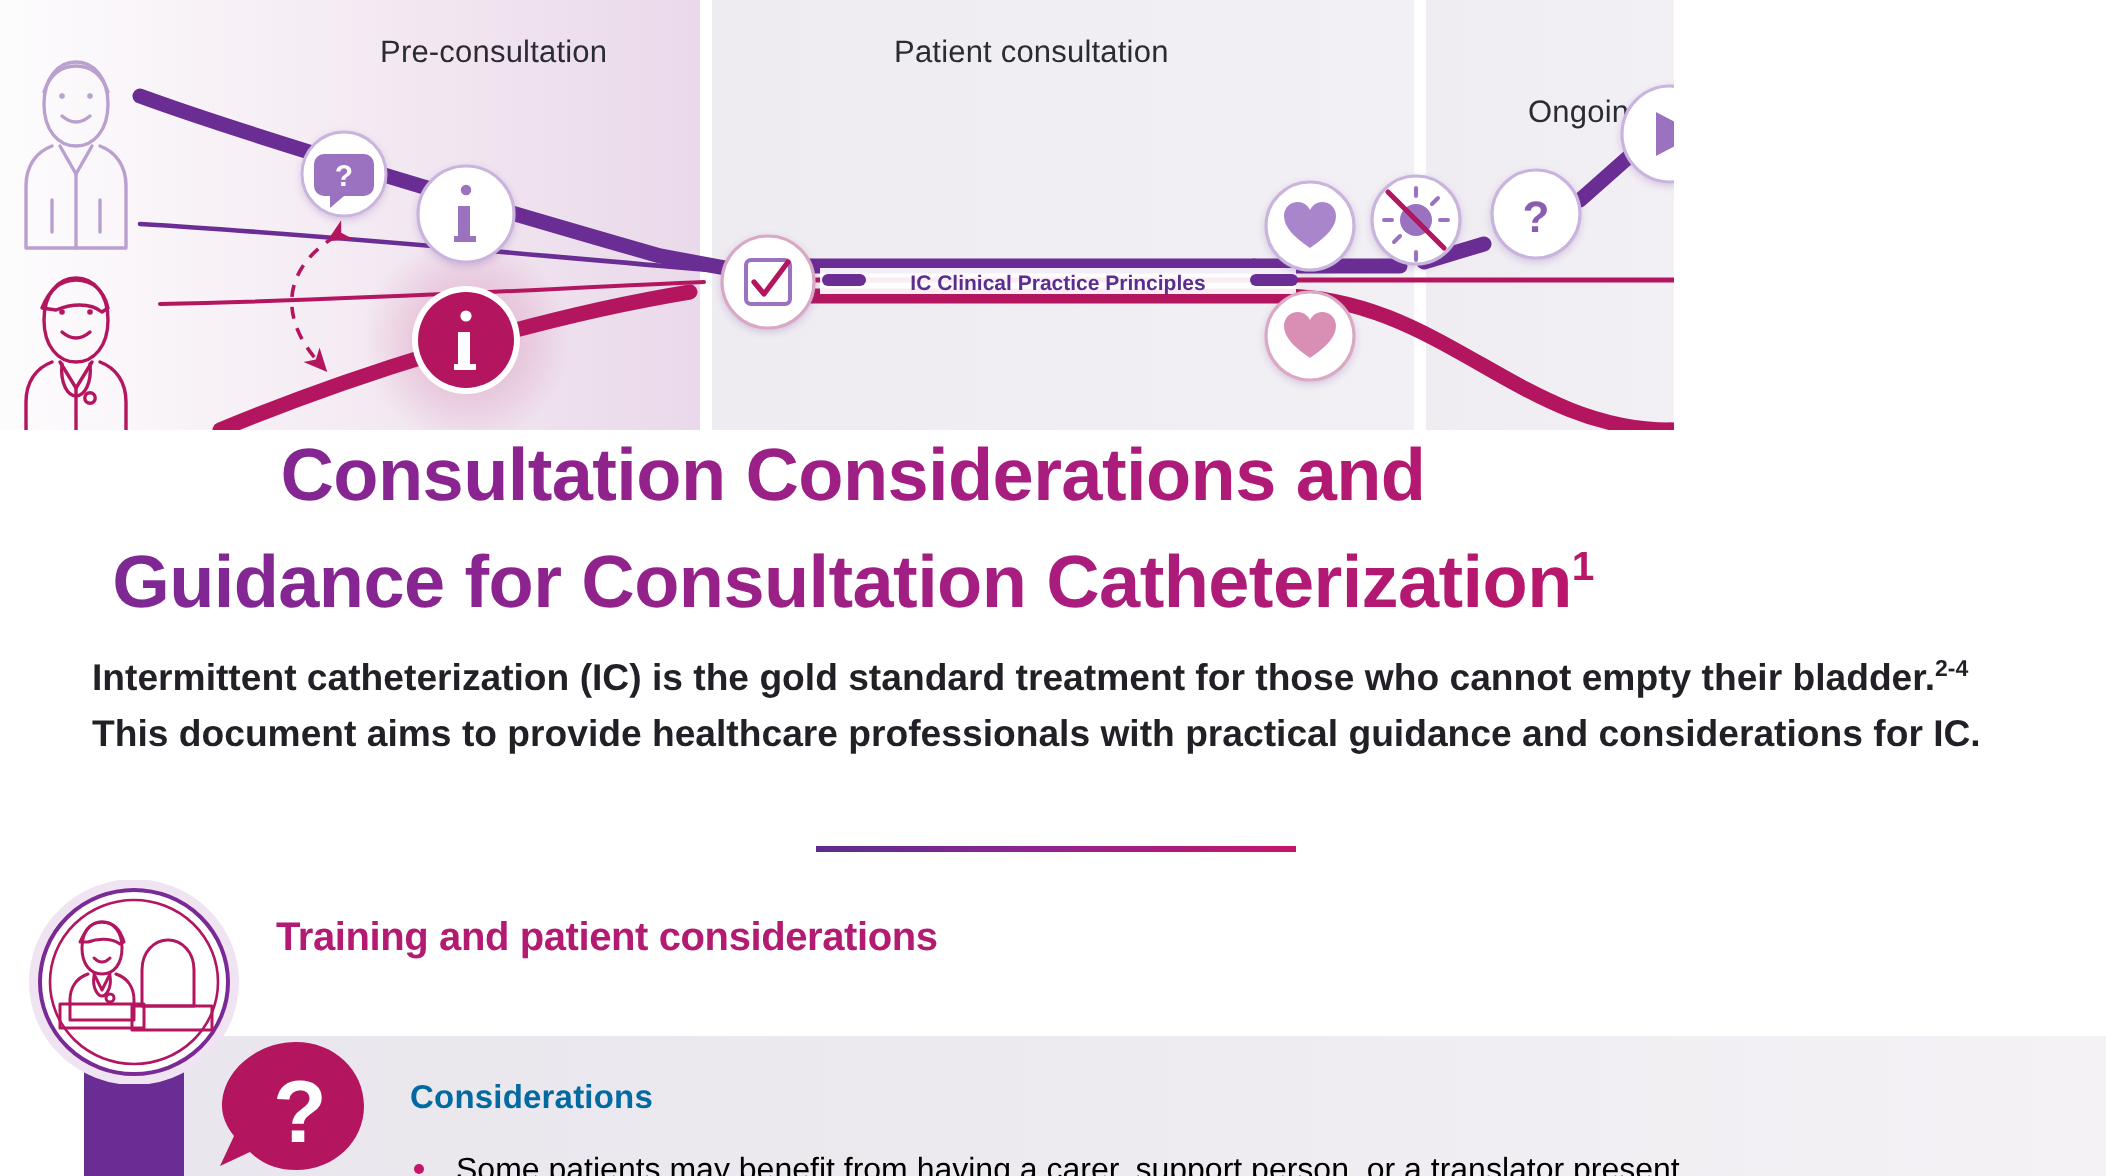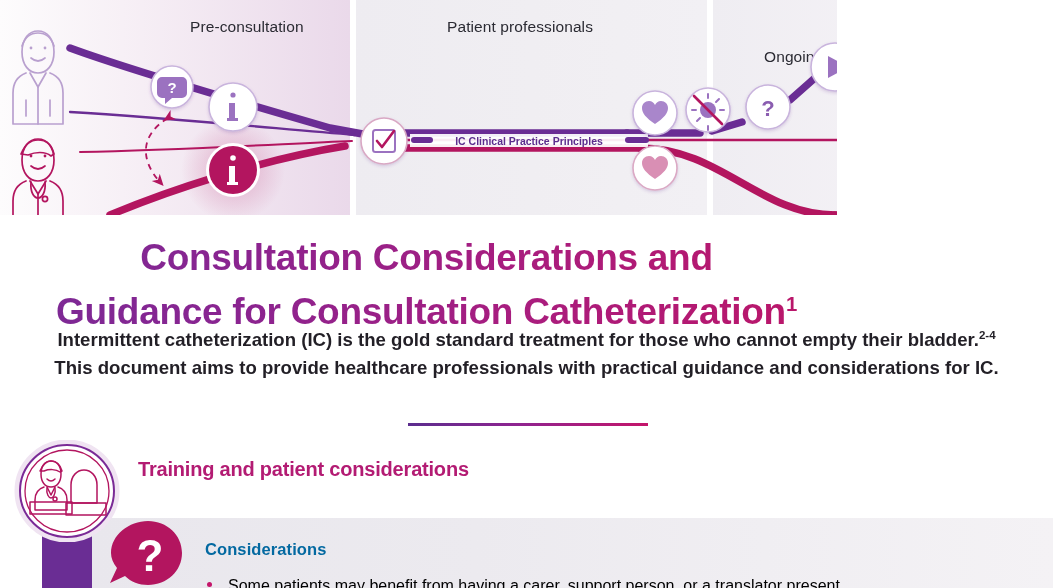--- a/index.html
+++ b/index.html
@@ -24,27 +24,27 @@
     letter-spacing:.1px;white-space:nowrap;
   }
 
   .jsvg{position:absolute;left:0;top:0;}
 
   
   .title{
     position:absolute;left:0;top:214px;width:853px;text-align:center;
     font-size:37px;font-weight:bold;line-height:47px;letter-spacing:-.3px;
     background:linear-gradient(90deg,#7a2a96 0%,#8a2490 28%,#a81d7f 60%,#bd1566 100%);
-    -webkit-background-clip:text;background-clip:text;color:transparent;margin-top:20px;
+    -webkit-background-clip:text;background-clip:text;color:transparent;
     -webkit-text-fill-color:transparent;
   }
   .title sup{font-size:.55em;vertical-align:super;}
 
   .lede{
-    position:absolute;left:46px;top:322px;width:961px;text-align:center;
+    position:absolute;left:46px;top:322px;width:961px;
     font-size:18.6px;line-height:27.5px;color:#221f26;font-weight:bold;
   }
   .lede sup{font-size:.62em;vertical-align:super;font-weight:bold;}
 
   .hr-grad{
     position:absolute;left:408px;top:423px;width:240px;height:3px;
     background:linear-gradient(90deg,#5b2d8e 0%,#8e2490 45%,#c4156a 100%);
   }
 
   
@@ -80,21 +80,21 @@
 <div class="stage">
 
   <div class="journey">
     <div class="band band-1"></div>
     <div class="band band-2"></div>
     <div class="band band-3"></div>
     <div class="band-div" style="left:350px;"></div>
     <div class="band-div" style="left:707px;"></div>
 
     <div class="stage-label" style="left:190px;">Pre-consultation</div>
-    <div class="stage-label" style="left:447px;">Patient professionals</div>
+    <div class="stage-label" style="left:447px;">Patient consultation</div>
     <div class="stage-label" style="left:764px;margin-top:30px;">Ongoing support</div>
 
     <svg class="jsvg" width="1053" height="215" viewBox="0 0 1053 215">
       <defs>
         <radialGradient id="glow" cx="50%" cy="50%" r="50%">
           <stop offset="0%" stop-color="#b3155f" stop-opacity=".30"></stop>
           <stop offset="55%" stop-color="#b3155f" stop-opacity=".13"></stop>
           <stop offset="100%" stop-color="#b3155f" stop-opacity="0"></stop>
         </radialGradient>
         <filter id="sh" x="-40%" y="-40%" width="180%" height="180%">

